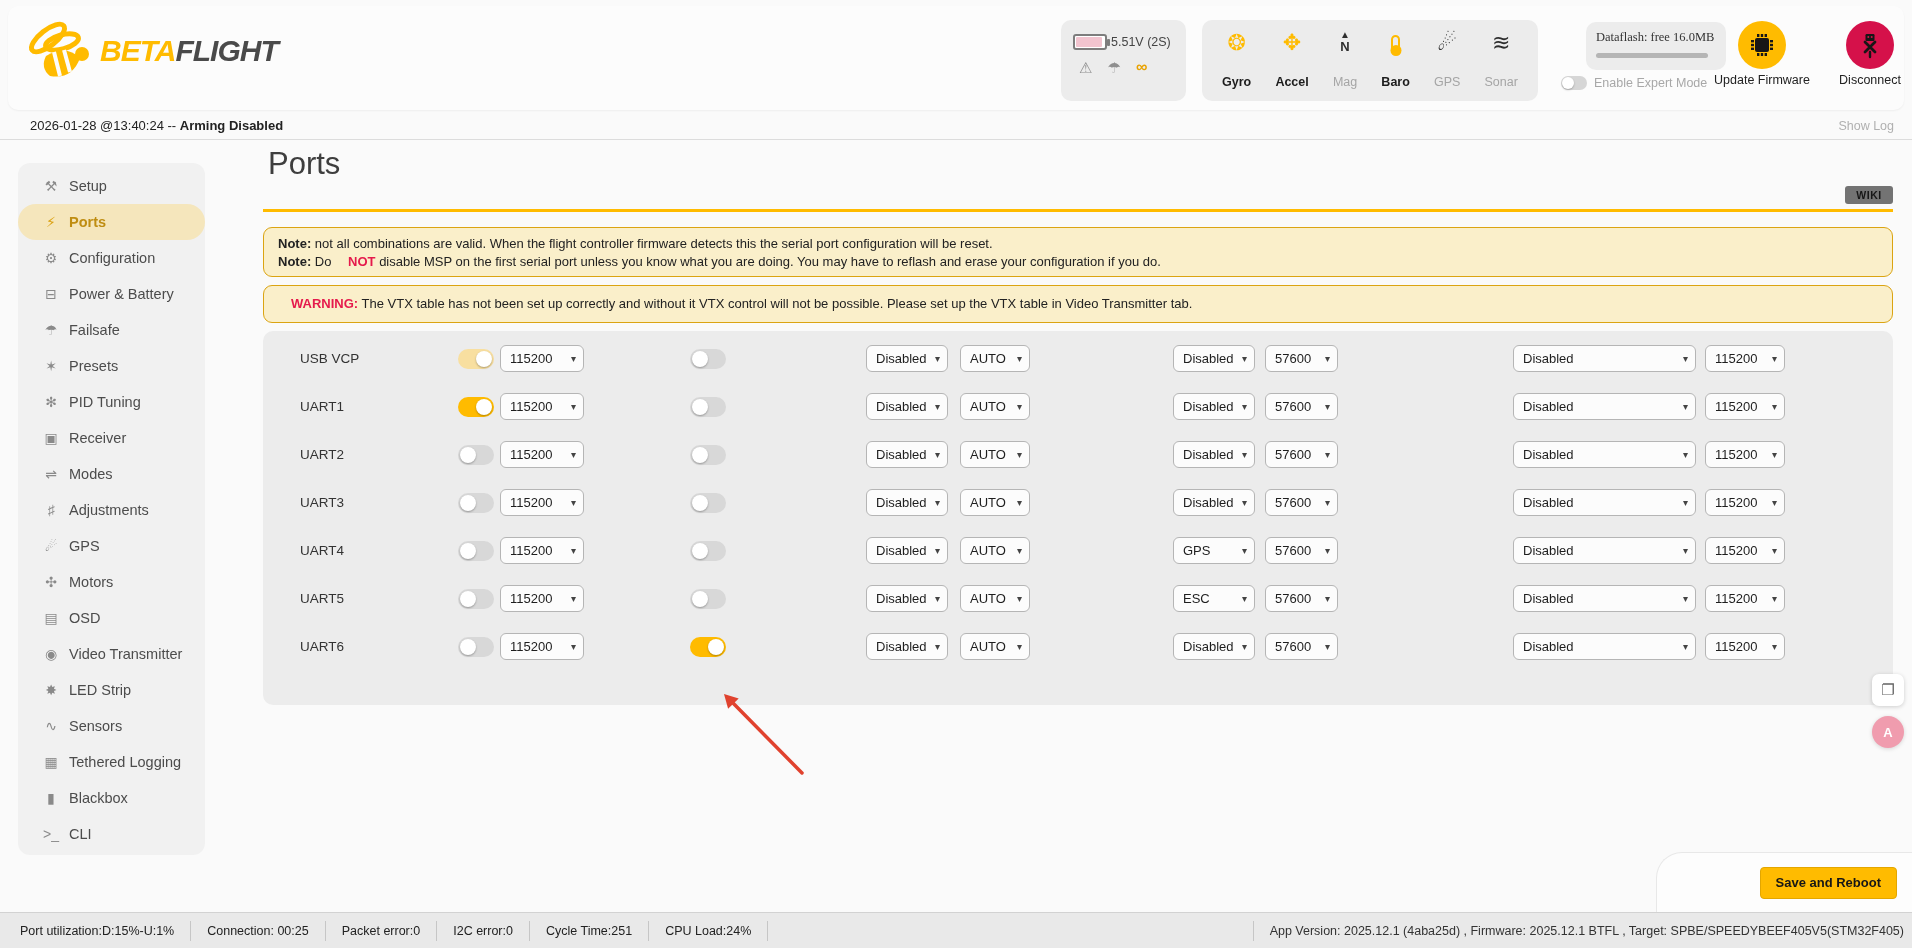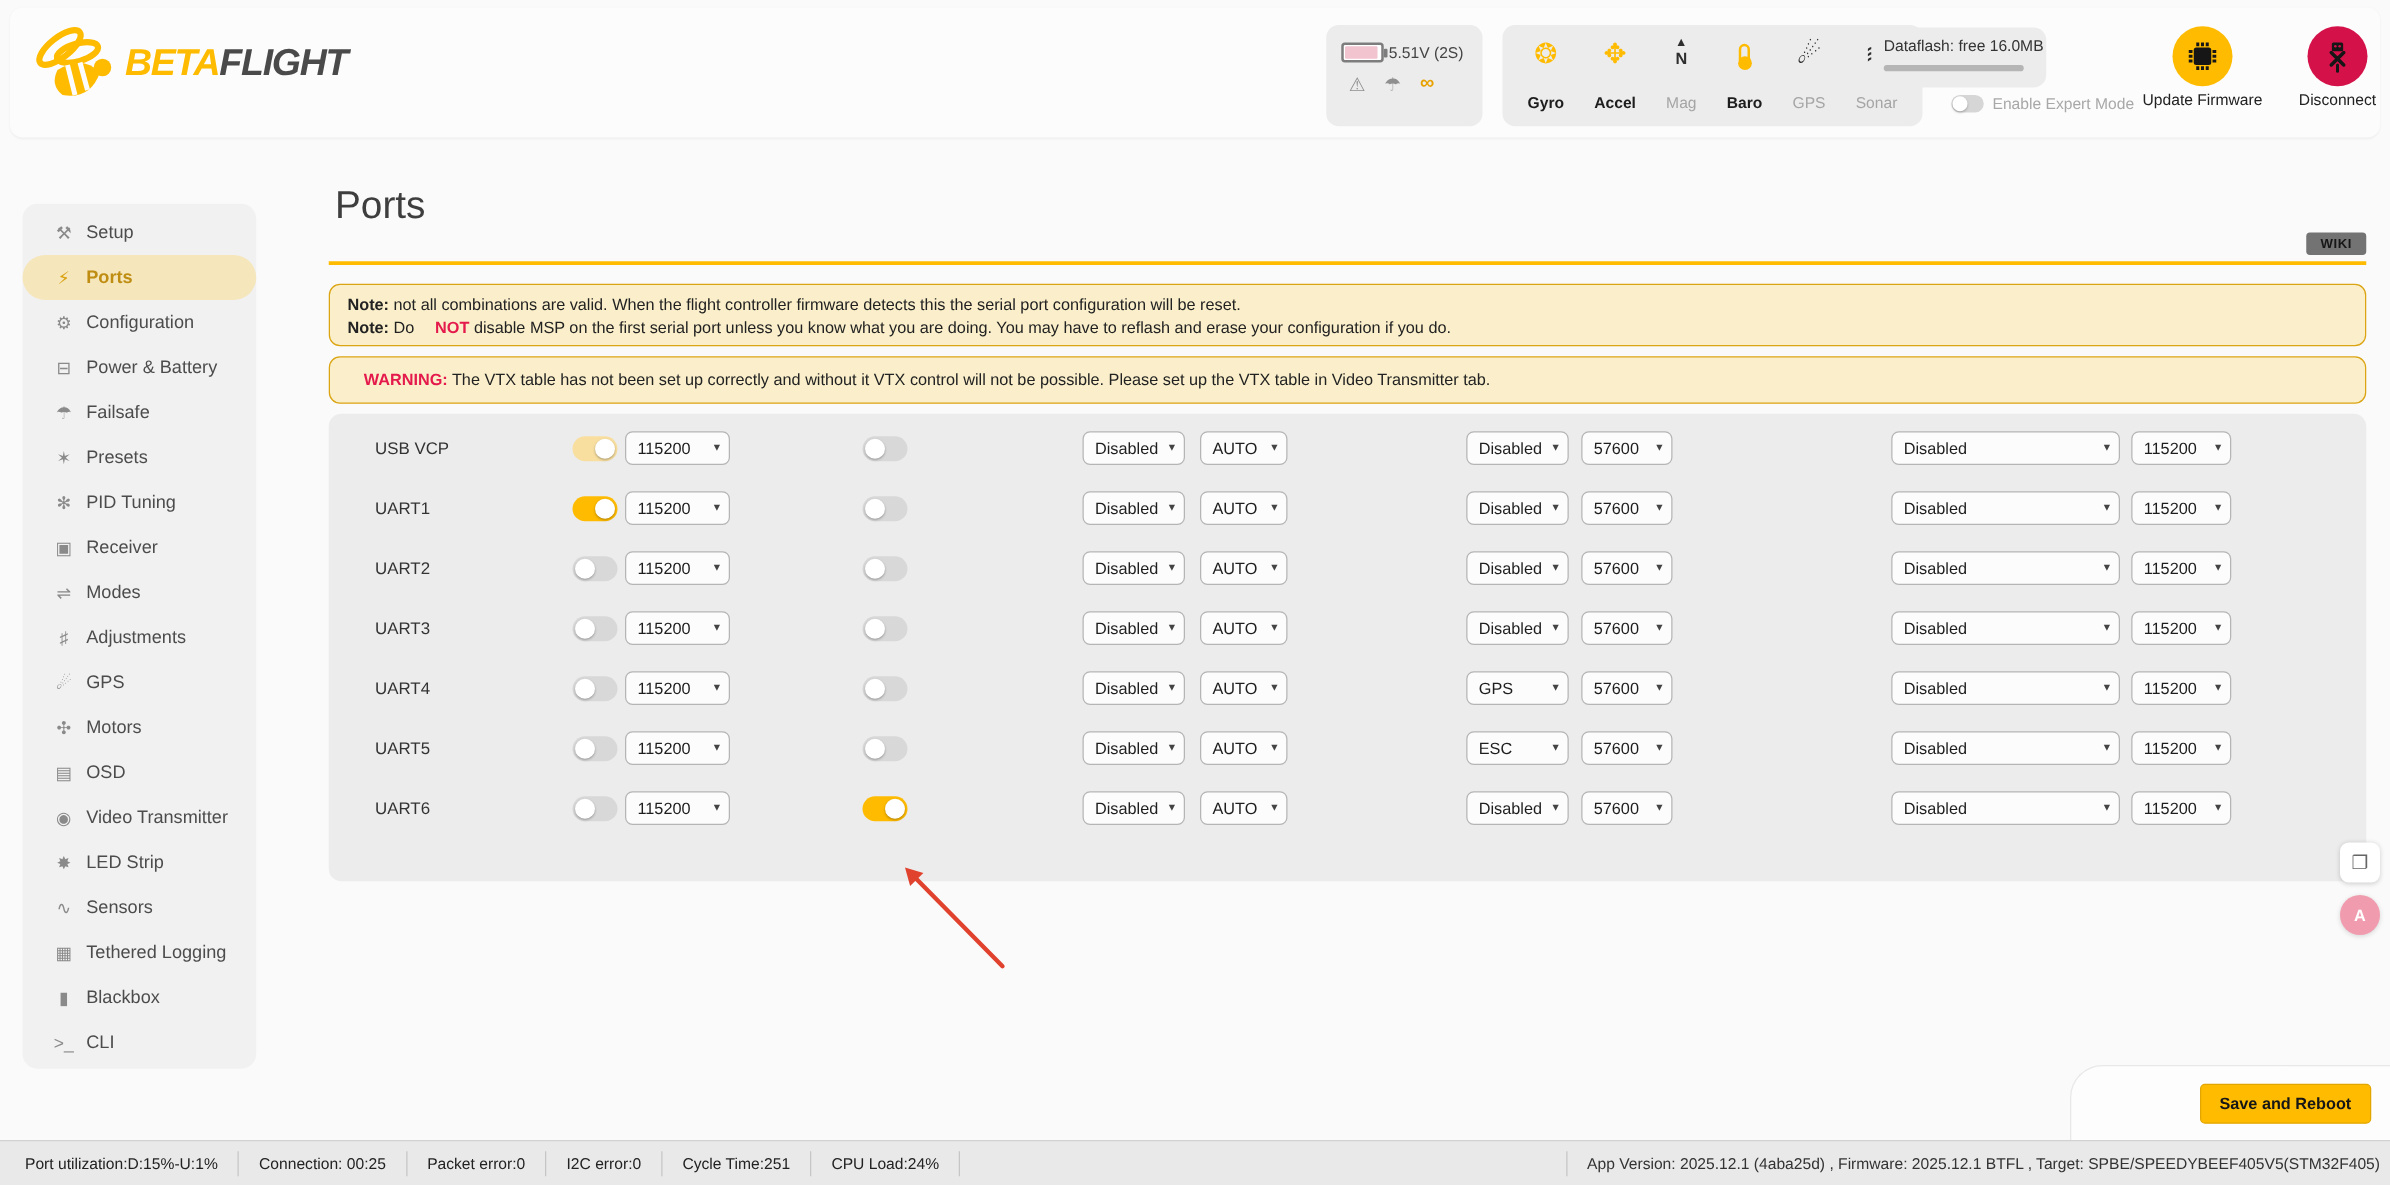--- a/index.html
+++ b/index.html
@@ -30,21 +30,21 @@
   .s-icon { font-size:22px; line-height:26px; color:#2e2e2e; }
   .sensor.active .s-icon { color:#ffbb00; }
   .s-label { font-size:12.5px; color:#a5a5a5; }
   .sensor.active .s-label { color:#1d1d1d; font-weight:700; }
   .mag-stack { display:flex; flex-direction:column; align-items:center; line-height:10px; color:#2e2e2e; }
   .mag-stack i { font-style:normal; font-size:10px; }
   .mag-stack i + i { font-size:13px; font-weight:700; line-height:13px; }
   .thermo { position:relative; display:inline-block; width:9px; height:15px; border:2.5px solid #ffbb00; border-radius:5px 5px 2px 2px; margin-top:2px; }
   .thermo::after { content:""; position:absolute; left:50%; bottom:-8px; transform:translateX(-50%); width:11px; height:11px; border-radius:50%; background:#ffbb00; }
 
-  .dataflash-box { left:1489px; top:16px; width:140px; height:48px; padding:8px 10px; }
+  .dataflash-box { left:1578px; top:16px; width:140px; height:48px; padding:8px 10px;font-family:Liberation Serif, serif; }
   .df-label { font-size:12.5px; color:#333; white-space:nowrap; }
   .df-bar { margin-top:8px; width:112px; height:5px; background:#b5b5b5; border-radius:3px; }
 
   .expert-row { position:absolute; left:1553px; top:70px; display:flex; align-items:center; gap:7px; }
   .mini-toggle { position:relative; width:26px; height:14px; background:#d6d6d6; border-radius:7px; }
   .mini-toggle .knob { position:absolute; left:1px; top:1px; width:12px; height:12px; border-radius:50%; background:#fff; box-shadow:0 1px 2px rgba(0,0,0,.25); }
   .expert-label { font-size:12.5px; color:#a8a8a8; }
 
   .roundbtn { position:absolute; width:48px; height:48px; border-radius:50%; display:flex; align-items:center; justify-content:center; cursor:pointer; }
   .btn-update { left:1730px; top:15px; background:#ffbb00; }
@@ -222,20 +222,24 @@
         <rect x="9.5" y="3" width="9" height="7" rx="1.2" fill="#161616"></rect>
         <circle cx="12.3" cy="6" r="1" fill="#d5114a"></circle>
           <circle cx="15.7" cy="6" r="1" fill="#d5114a"></circle>
         <path d="M9 11 L19 21 M19 11 L9 21" stroke="#161616" stroke-width="2.8" stroke-linecap="round"></path>
         <path d="M14 21 L14 26" stroke="#161616" stroke-width="2.4" stroke-linecap="round"></path>
       </svg>
     </div>
     <div class="roundbtn-label lbl-disconnect">Disconnect</div>
   </div>
 
+  <div class="logrow">
+    <span class="ts"><span>2026-01-28 @13:40:24 -- </span><b>Arming Disabled</b></span>
+    <span class="showlog">Show Log</span>
+  </div>
 
   <nav class="sidebar">
 
   <div class="side-item">
       <span class="s-ic">⚒</span>
       <span class="s-lb">Setup</span>
     </div>
       <div class="side-item active">
       <span class="s-ic">⚡</span>
       <span class="s-lb">Ports</span>

